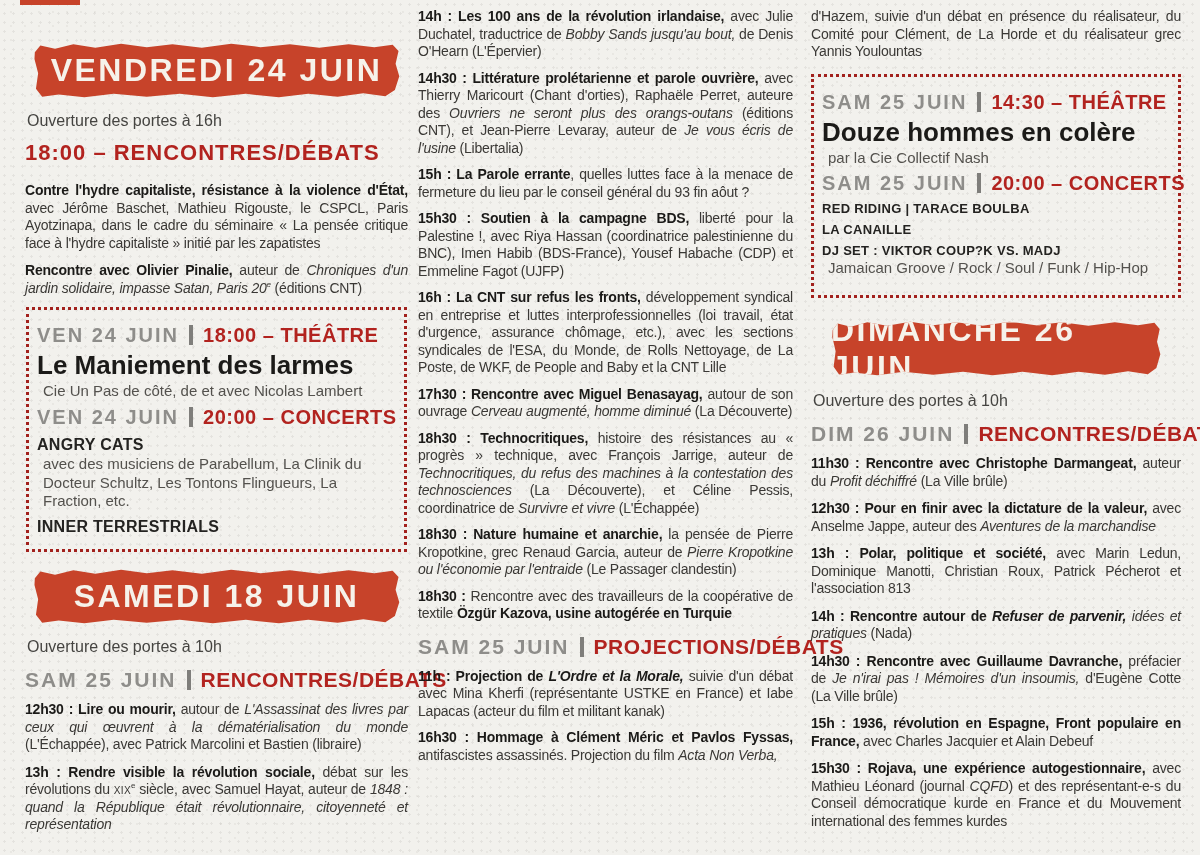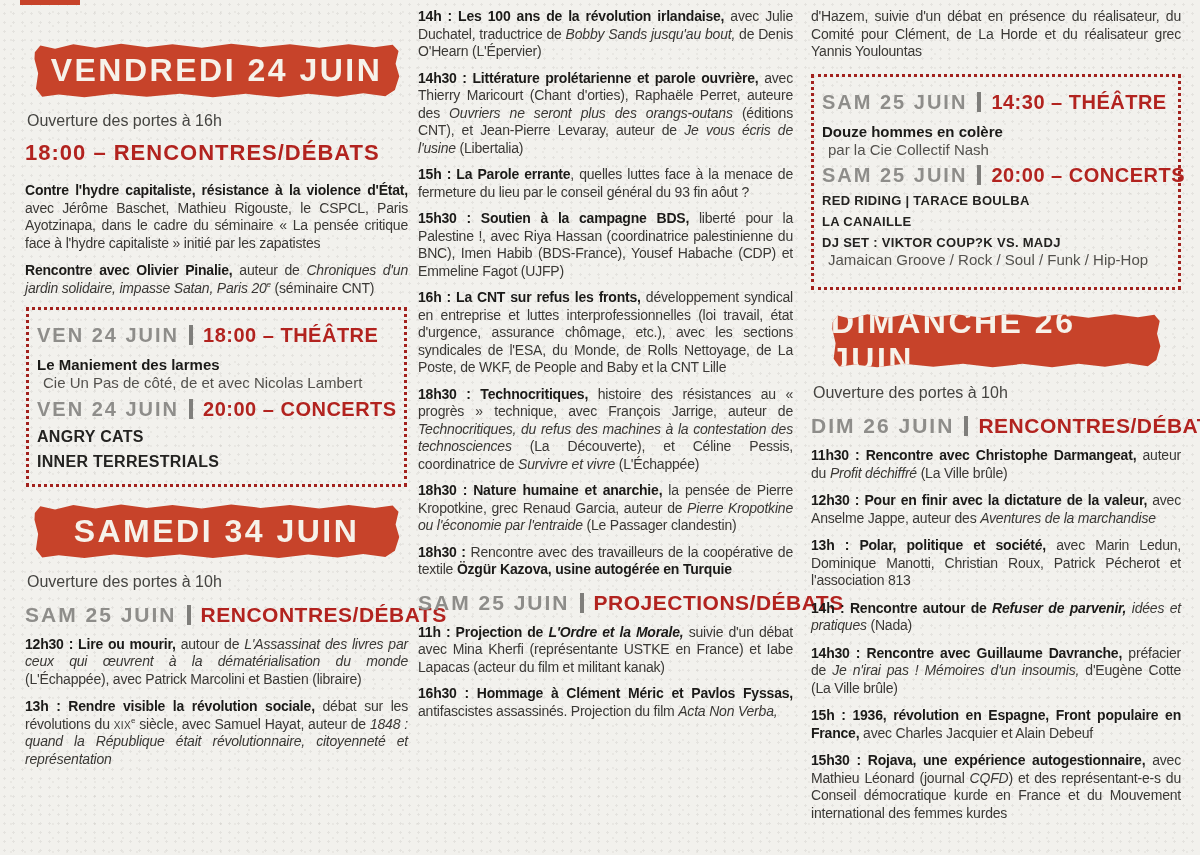--- a/index.html
+++ b/index.html
@@ -64,21 +64,21 @@
   .sg-sc{font-size:0.72em;text-transform:uppercase;letter-spacing:0.3px;}
   .sg-sup{vertical-align:super;font-size:0.58em;}
   .sg-isup{vertical-align:super;font-size:0.58em;font-style:italic;}
 
   .dotted-box{
     border:3px dotted var(--border_red);
     padding:9px 8px 12px;margin:8px 1px 16px;
   }
   .box-row{margin:5px 0 2px;white-space:nowrap;}
   .box-row .date-label,.box-row .cat-label{font-size:20px;}
-  .show-title{font-weight:bold;font-size:15px;color:var(--ink_strong);margin:9px 0 1px;}
+  .show-title{font-weight:bold;font-size:26px;color:var(--ink_strong);margin:3px 0 1px;}
   .show-sub{font-size:15px;color:var(--gray_text);line-height:1.25;margin:1px 6px 4px;}
   .band{font-weight:bold;font-size:16px;color:#242321;letter-spacing:0.3px;margin:7px 0 1px;}
   .col3 .dotted-box{margin:13px 0 0 0;padding-bottom:13px;}
   .col3 .band{font-size:13px;margin:6px 0 1px;}
   .col3 .doors{margin-top:15px;}
 </style>
 </head>
 <body>
 
 <div class="page">
@@ -87,54 +87,56 @@
     <div class="banner-fragment"></div>
 
     <div class="banner first">VENDREDI 24 JUIN</div>
 
     <p class="doors">Ouverture des portes à 16h</p>
 
     <h3 class="session">18:00 – RENCONTRES/DÉBATS</h3>
 
     <p class="event"><span class="sg-b">Contre l'hydre capitaliste, résistance à la violence d'État, </span><span class="sg-r">avec Jérôme Baschet, Mathieu Rigouste, le CSPCL, Paris Ayotzinapa, dans le cadre du séminaire « La pensée critique face à l'hydre capitaliste » initié par les zapatistes</span></p>
 
-    <p class="event"><span class="sg-b">Rencontre avec Olivier Pinalie, </span><span class="sg-r">auteur de </span><span class="sg-i">Chroniques d'un jardin solidaire, impasse Satan, Paris 20</span><span class="sg-isup">e</span><span class="sg-r"> (séminaire CNT)</span></p>
+    <p class="event"><span class="sg-b">Rencontre avec Olivier Pinalie, </span><span class="sg-r">auteur de </span><span class="sg-i">Chroniques d'un jardin solidaire, impasse Satan, Paris 20</span><span class="sg-isup">e</span><span class="sg-r"> (éditions CNT)</span></p>
 
     <div class="dotted-box">
       <div class="box-row">
         <span class="date-label">VEN 24 JUIN</span><span class="bar"></span><span class="cat-label">18:00 – THÉÂTRE</span>
       </div>
       <div class="show-title">Le Maniement des larmes</div>
       <div class="show-sub">Cie Un Pas de côté, de et avec Nicolas Lambert</div>
       <div class="box-row">
         <span class="date-label">VEN 24 JUIN</span><span class="bar"></span><span class="cat-label">20:00 – CONCERTS</span>
       </div>
       <div class="band">ANGRY CATS</div>
+      <div class="show-sub">avec des musiciens de Parabellum, La Clinik du Docteur Schultz, Les Tontons Flingueurs, La Fraction, etc.</div>
       <div class="band">INNER TERRESTRIALS</div>
     </div>
 
-    <div class="banner">SAMEDI 34 JUIN</div>
+    <div class="banner">SAMEDI 18 JUIN</div>
 
     <p class="doors">Ouverture des portes à 10h</p>
 
     <div class="session-split">
       <span class="date-label">SAM 25 JUIN</span><span class="bar"></span><span class="cat-label">RENCONTRES/DÉBATS</span>
     </div>
 
     <p class="event"><span class="sg-b">12h30 : Lire ou mourir, </span><span class="sg-r">autour de </span><span class="sg-i">L'Assassinat des livres par ceux qui œuvrent à la dématérialisation du monde </span><span class="sg-r">(L'Échappée), avec Patrick Marcolini et Bastien (libraire)</span></p>
 
     <p class="event"><span class="sg-b">13h : Rendre visible la révolution sociale, </span><span class="sg-r">débat sur les révolutions du </span><span class="sg-sc">xix</span><span class="sg-sup">e</span><span class="sg-r"> siècle, avec Samuel Hayat, auteur de </span><span class="sg-i">1848 : quand la République était révolutionnaire, citoyenneté et représentation </span></p>
   </div>
 
   <div class="col col2">
     <p class="event"><span class="sg-b">14h : Les 100 ans de la révolution irlandaise, </span><span class="sg-r">avec Julie Duchatel, traductrice de </span><span class="sg-i">Bobby Sands jusqu'au bout, </span><span class="sg-r">de Denis O'Hearn (L'Épervier)</span></p>
     <p class="event"><span class="sg-b">14h30 : Littérature prolétarienne et parole ouvrière, </span><span class="sg-r">avec Thierry Maricourt (Chant d'orties), Raphaële Perret, auteure des </span><span class="sg-i">Ouvriers ne seront plus des orangs-outans </span><span class="sg-r">(éditions CNT), et Jean-Pierre Levaray, auteur de </span><span class="sg-i">Je vous écris de l'usine </span><span class="sg-r">(Libertalia)</span></p>
     <p class="event"><span class="sg-b">15h : La Parole errante</span><span class="sg-r">, quelles luttes face à la menace de fermeture du lieu par le conseil général du 93 fin aôut ?</span></p>
     <p class="event"><span class="sg-b">15h30 : Soutien à la campagne BDS, </span><span class="sg-r">liberté pour la Palestine !, avec Riya Hassan (coordinatrice palestinienne du BNC), Imen Habib (BDS-France), Yousef Habache (CDP) et Emmeline Fagot (UJFP)</span></p>
     <p class="event"><span class="sg-b">16h : La CNT sur refus les fronts, </span><span class="sg-r">développement syndical en entreprise et luttes interprofessionnelles (loi travail, état d'urgence, assurance chômage, etc.), avec les sections syndicales de l'ESA, du Monde, de Rolls Nettoyage, de La Poste, de WKF, de People and Baby et la CNT Lille</span></p>
+    <p class="event"><span class="sg-b">17h30 : Rencontre avec Miguel Benasayag, </span><span class="sg-r">autour de son ouvrage </span><span class="sg-i">Cerveau augmenté, homme diminué </span><span class="sg-r">(La Découverte)</span></p>
     <p class="event"><span class="sg-b">18h30 : Technocritiques, </span><span class="sg-r">histoire des résistances au « progrès » technique, avec François Jarrige, auteur de </span><span class="sg-i">Technocritiques, du refus des machines à la contestation des technosciences </span><span class="sg-r">(La Découverte), et Céline Pessis, coordinatrice de </span><span class="sg-i">Survivre et vivre </span><span class="sg-r">(L'Échappée)</span></p>
     <p class="event"><span class="sg-b">18h30 : Nature humaine et anarchie, </span><span class="sg-r">la pensée de Pierre Kropotkine, grec Renaud Garcia, auteur de </span><span class="sg-i">Pierre Kropotkine ou l'économie par l'entraide </span><span class="sg-r">(Le Passager clandestin)</span></p>
     <p class="event"><span class="sg-b">18h30 : </span><span class="sg-r">Rencontre avec des travailleurs de la coopérative de textile </span><span class="sg-b">Özgür Kazova, usine autogérée en Turquie</span></p>
 
     <div class="session-split">
       <span class="date-label">SAM 25 JUIN</span><span class="bar"></span><span class="cat-label">PROJECTIONS/DÉBATS</span>
     </div>
 
     <p class="event"><span class="sg-b">11h : Projection de </span><span class="sg-bi">L'Ordre et la Morale, </span><span class="sg-r">suivie d'un débat avec Mina Kherfi (représentante USTKE en France) et Iabe Lapacas (acteur du film et militant kanak)</span></p>
     <p class="event"><span class="sg-b">16h30 : Hommage à Clément Méric et Pavlos Fyssas, </span><span class="sg-r">antifascistes assassinés. Projection du film </span><span class="sg-i">Acta Non Verba,</span></p>

